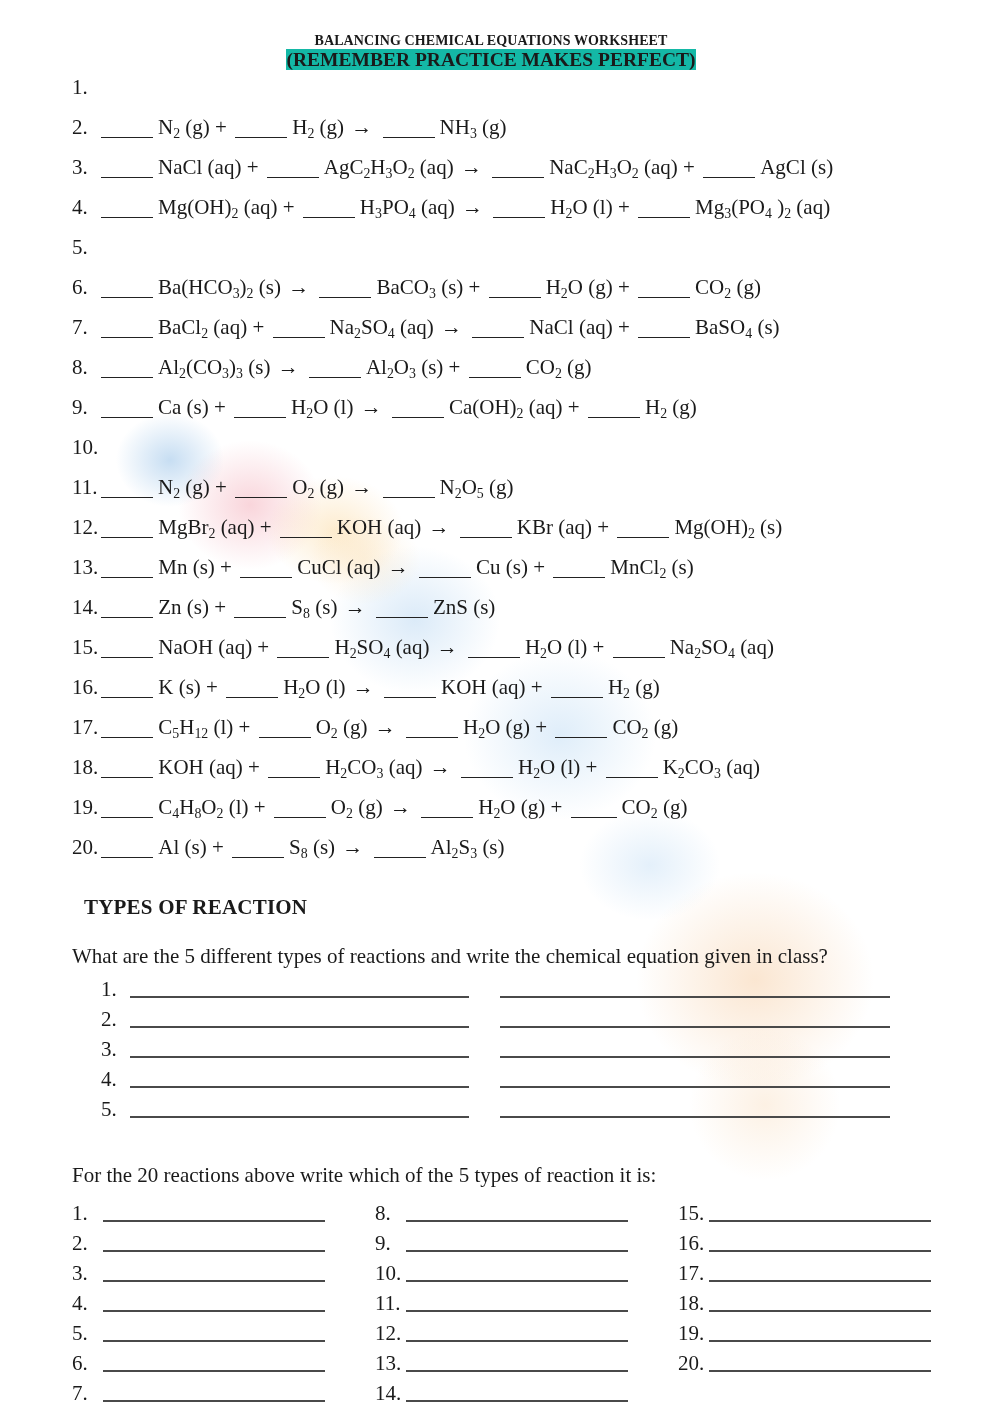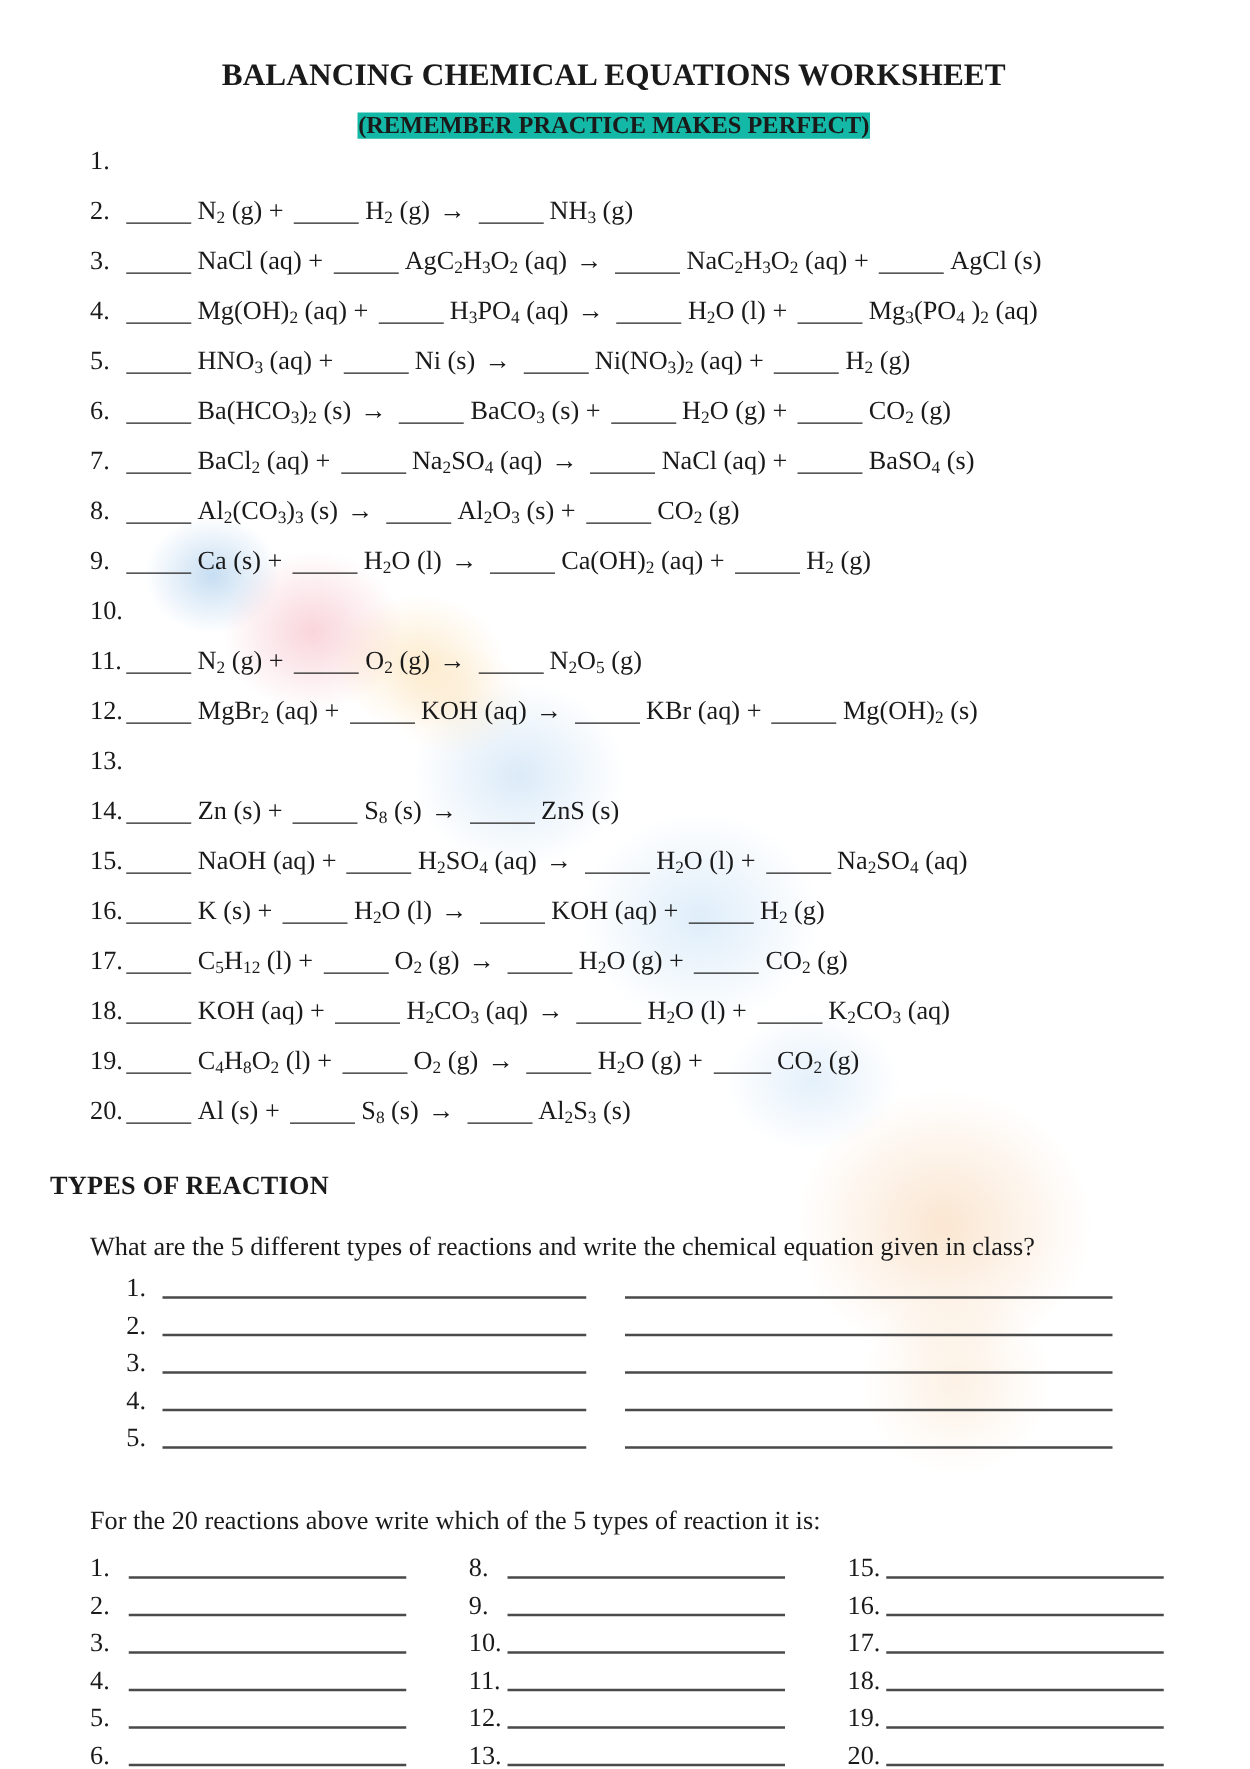--- a/index.html
+++ b/index.html
@@ -32,23 +32,23 @@
   #page {
     position: relative;
     z-index: 2;
     width: 1000px;
     height: 1415px;
   }
 
   .doc-title {
     text-align: center;
     font-weight: bold;
-    font-size: 25px;
+    font-size: 14px;
     letter-spacing: 0.1px;
-    margin: 14px;
+    margin: 0;
     padding-top: 33px;
     padding-right: 18px;
     line-height: 1.14;
   }
   .doc-subtitle {
     text-align: center;
     margin: 0;
     padding-right: 18px;
     line-height: 1.14;
   }
@@ -93,21 +93,21 @@
     font-size: 0.66em;
     vertical-align: -0.26em;
     line-height: 0;
   }
   .arrow { padding: 0 2px; }
 
   
   .section-head {
     font-weight: bold;
     font-size: 21px;
-    padding-left: 40px;
+    padding-left: 84px;
     margin: 18px 4px 0 0;
     letter-spacing: 0.2px;
   }
   .section-q {
     font-size: 21px;
     padding-left: 72px;
     margin: 24px 0 0 0;
     white-space: nowrap;
   }
 
@@ -216,21 +216,20 @@
       <li class="eq-row">
         <span class="eq-num">3.</span>
         <span class="eq-body"><span class="blank"></span>NaCl (aq) + <span class="blank"></span>AgC<sub>2</sub>H<sub>3</sub>O<sub>2</sub> (aq) <span class="arrow">→</span> <span class="blank"></span>NaC<sub>2</sub>H<sub>3</sub>O<sub>2</sub> (aq) + <span class="blank"></span>AgCl (s)</span>
       </li>
       <li class="eq-row">
         <span class="eq-num">4.</span>
         <span class="eq-body"><span class="blank"></span>Mg(OH)<sub>2</sub> (aq) + <span class="blank"></span>H<sub>3</sub>PO<sub>4</sub> (aq) <span class="arrow">→</span> <span class="blank"></span>H<sub>2</sub>O (l) + <span class="blank"></span>Mg<sub>3</sub>(PO<sub>4</sub> )<sub>2</sub> (aq)</span>
       </li>
       <li class="eq-row">
         <span class="eq-num">5.</span>
-        <span class="eq-body"><span class="blank"></span>HNO<sub>3</sub> (aq) + <span class="blank"></span>Ni (s) <span class="arrow">→</span> <span class="blank"></span>Ni(NO<sub>3</sub>)<sub>2</sub> (aq) + <span class="blank"></span>H<sub>2</sub> (g)</span>
       </li>
       <li class="eq-row">
         <span class="eq-num">6.</span>
         <span class="eq-body"><span class="blank"></span>Ba(HCO<sub>3</sub>)<sub>2</sub> (s) <span class="arrow">→</span> <span class="blank"></span>BaCO<sub>3</sub> (s) + <span class="blank"></span>H<sub>2</sub>O (g) + <span class="blank"></span>CO<sub>2</sub> (g)</span>
       </li>
       <li class="eq-row">
         <span class="eq-num">7.</span>
         <span class="eq-body"><span class="blank"></span>BaCl<sub>2</sub> (aq) + <span class="blank"></span>Na<sub>2</sub>SO<sub>4</sub> (aq) <span class="arrow">→</span> <span class="blank"></span>NaCl (aq) + <span class="blank"></span>BaSO<sub>4</sub> (s)</span>
       </li>
       <li class="eq-row">
@@ -247,20 +246,21 @@
       <li class="eq-row">
         <span class="eq-num">11.</span>
         <span class="eq-body"><span class="blank"></span>N<sub>2</sub> (g) + <span class="blank"></span>O<sub>2</sub> (g) <span class="arrow">→</span> <span class="blank"></span>N<sub>2</sub>O<sub>5</sub> (g)</span>
       </li>
       <li class="eq-row">
         <span class="eq-num">12.</span>
         <span class="eq-body"><span class="blank"></span>MgBr<sub>2</sub> (aq) + <span class="blank"></span>KOH (aq) <span class="arrow">→</span> <span class="blank"></span>KBr (aq) + <span class="blank"></span>Mg(OH)<sub>2</sub> (s)</span>
       </li>
       <li class="eq-row">
         <span class="eq-num">13.</span>
+        <span class="eq-body"><span class="blank"></span>Mn (s) + <span class="blank"></span>CuCl (aq) <span class="arrow">→</span> <span class="blank"></span>Cu (s) + <span class="blank"></span>MnCl<sub>2</sub> (s)</span>
       </li>
       <li class="eq-row">
         <span class="eq-num">14.</span>
         <span class="eq-body"><span class="blank"></span>Zn (s) + <span class="blank"></span>S<sub>8</sub> (s) <span class="arrow">→</span> <span class="blank"></span>ZnS (s)</span>
       </li>
       <li class="eq-row">
         <span class="eq-num">15.</span>
         <span class="eq-body"><span class="blank"></span>NaOH (aq) + <span class="blank"></span>H<sub>2</sub>SO<sub>4</sub> (aq) <span class="arrow">→</span> <span class="blank"></span>H<sub>2</sub>O (l) + <span class="blank"></span>Na<sub>2</sub>SO<sub>4</sub> (aq)</span>
       </li>
       <li class="eq-row">

